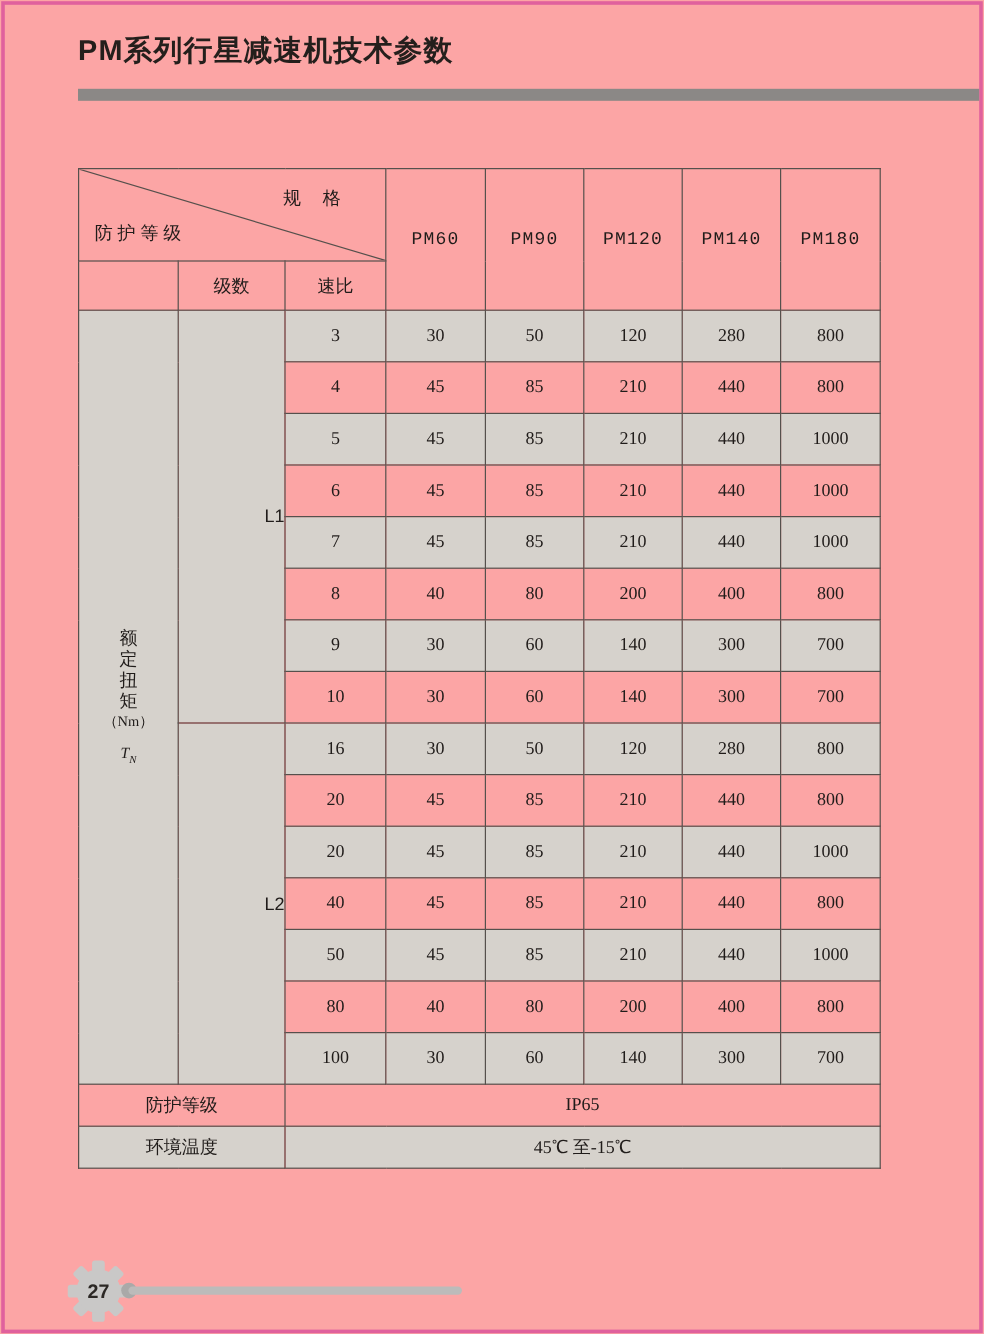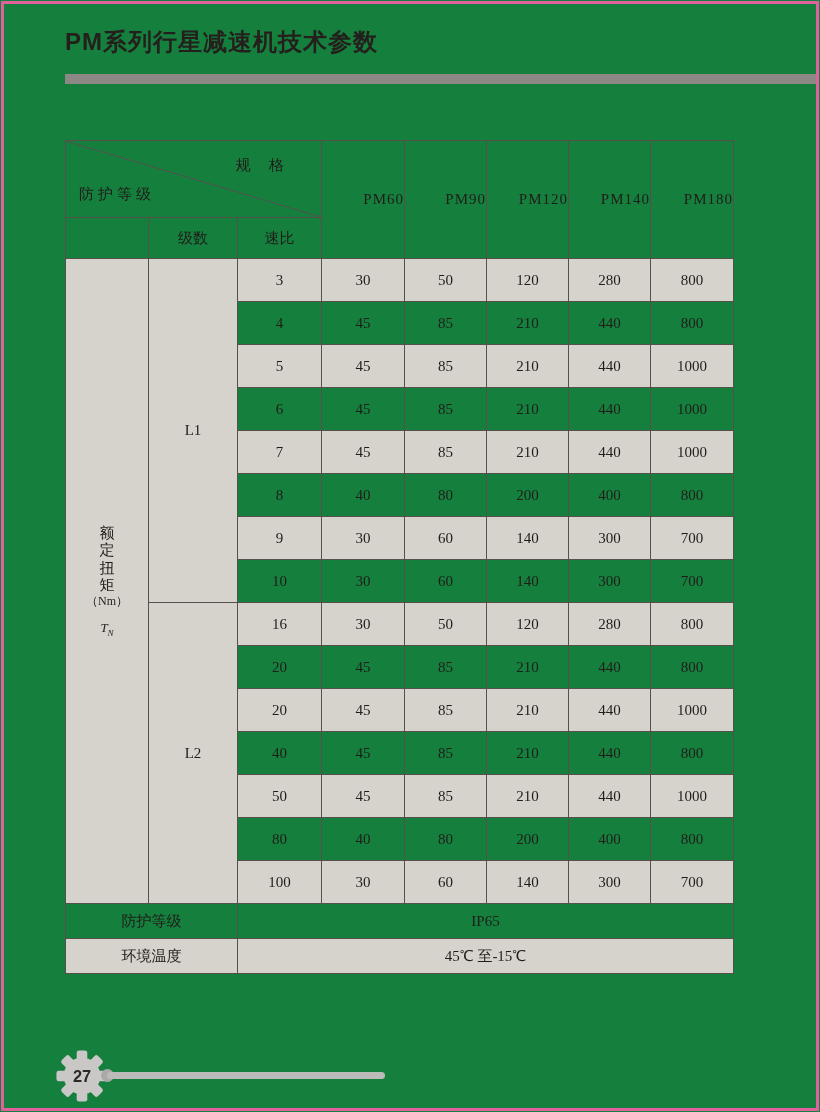--- a/index.html
+++ b/index.html
@@ -1,35 +1,35 @@
 <!DOCTYPE html>
 <html><head>
 <meta charset="utf-8">
 <style>
   html,body{margin:0;padding:0;}
   body{width:820px;height:1112px;background:#ffffff;font-family:"Liberation Sans",sans-serif;}
-  .page{position:relative;width:820px;height:1112px;background:#15803d;overflow:hidden;}
+  .page{position:relative;width:820px;height:1112px;background:#fca5a5;overflow:hidden;}
   .frame{position:absolute;inset:1px;border:3px solid #e0619d;pointer-events:none;}
 
   .title{position:absolute;left:65px;top:26px;margin:0;font-size:24px;font-weight:bold;
          color:#241f1c;letter-spacing:1px;font-family:"Liberation Sans",sans-serif;}
   .title-bar{position:absolute;left:65px;top:74px;width:751px;height:10px;background:#8b8886;}
 
   table.spec-table{position:absolute;left:65px;top:140px;border-collapse:collapse;table-layout:fixed;}
   .spec-table td{border:1px solid #55504c;text-align:center;vertical-align:middle;padding:0;
                  font-family:"Liberation Serif",serif;font-size:15px;color:#201c1a;overflow:hidden;}
   .h1row{height:77px;}
   .h2row{height:41px;}
   .drow{height:43px;}
   .frow{height:35px;}
   td.cjk{font-family:"Liberation Sans",sans-serif;}
   tr.sh > td{background:#d6d2cc;}
-  td.stage{background:#d6d2cc;font-family:Liberation Serif, serif;}
+  td.stage{background:#d6d2cc;font-family:Liberation Sans, sans-serif;text-align:right;}
   td.vlabel{background:#ffffff;}
-  td.pmcol{font-family:Liberation Serif, serif;letter-spacing:1px;text-align:right;}
+  td.pmcol{font-family:Liberation Mono, monospace;letter-spacing:1px;}
 
   td.diag{position:relative;}
   .diag-svg{position:absolute;left:0;top:0;width:100%;height:100%;display:block;}
   .diag-svg line{stroke:#55504c;stroke-width:1;vector-effect:non-scaling-stroke;}
   .diag-tr{position:absolute;top:15px;right:30px;letter-spacing:7px;font-family:"Liberation Sans",sans-serif;}
   .diag-bl{position:absolute;bottom:13px;left:13px;letter-spacing:4px;font-family:"Liberation Sans",sans-serif;}
 
   .vwrap{display:flex;flex-direction:column;align-items:center;justify-content:center;line-height:1.15;}
   .vchar{font-size:15px;font-family:"Liberation Sans",sans-serif;}
   .vunit{font-size:12px;margin-top:2px;font-family:"Liberation Serif",serif;}

